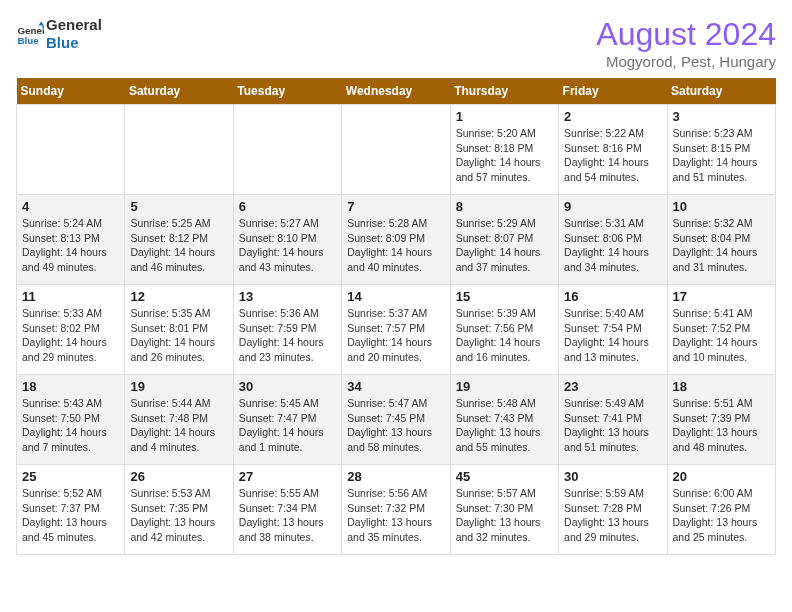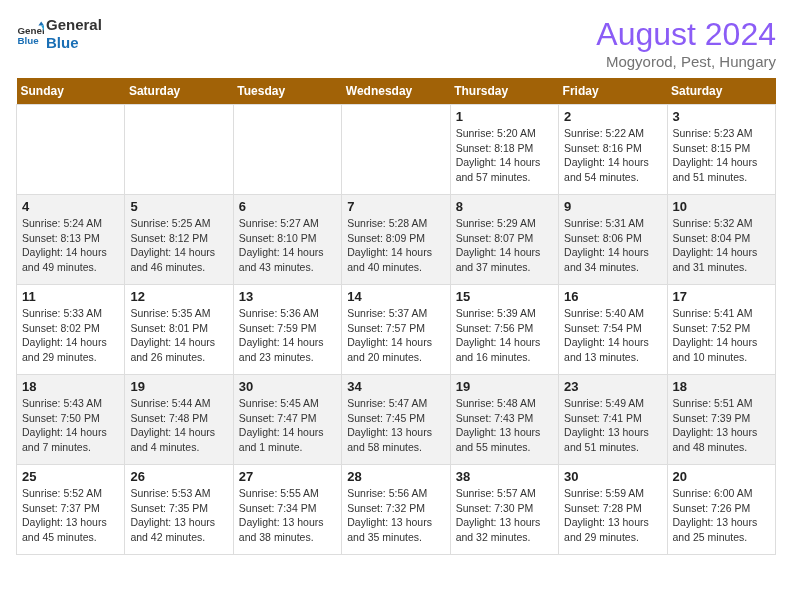--- a/index.html
+++ b/index.html
@@ -239,21 +239,21 @@
         </td>
         <td>
           <div class="day-number">27</div>
           <div class="day-info">Sunrise: 5:55 AM<br>Sunset: 7:34 PM<br>Daylight: 13 hours<br>and 38 minutes.</div>
         </td>
         <td>
           <div class="day-number">28</div>
           <div class="day-info">Sunrise: 5:56 AM<br>Sunset: 7:32 PM<br>Daylight: 13 hours<br>and 35 minutes.</div>
         </td>
         <td>
-          <div class="day-number">38</div>
+          <div class="day-number">45</div>
           <div class="day-info">Sunrise: 5:57 AM<br>Sunset: 7:30 PM<br>Daylight: 13 hours<br>and 32 minutes.</div>
         </td>
         <td>
           <div class="day-number">30</div>
           <div class="day-info">Sunrise: 5:59 AM<br>Sunset: 7:28 PM<br>Daylight: 13 hours<br>and 29 minutes.</div>
         </td>
         <td>
           <div class="day-number">20</div>
           <div class="day-info">Sunrise: 6:00 AM<br>Sunset: 7:26 PM<br>Daylight: 13 hours<br>and 25 minutes.</div>
         </td>

